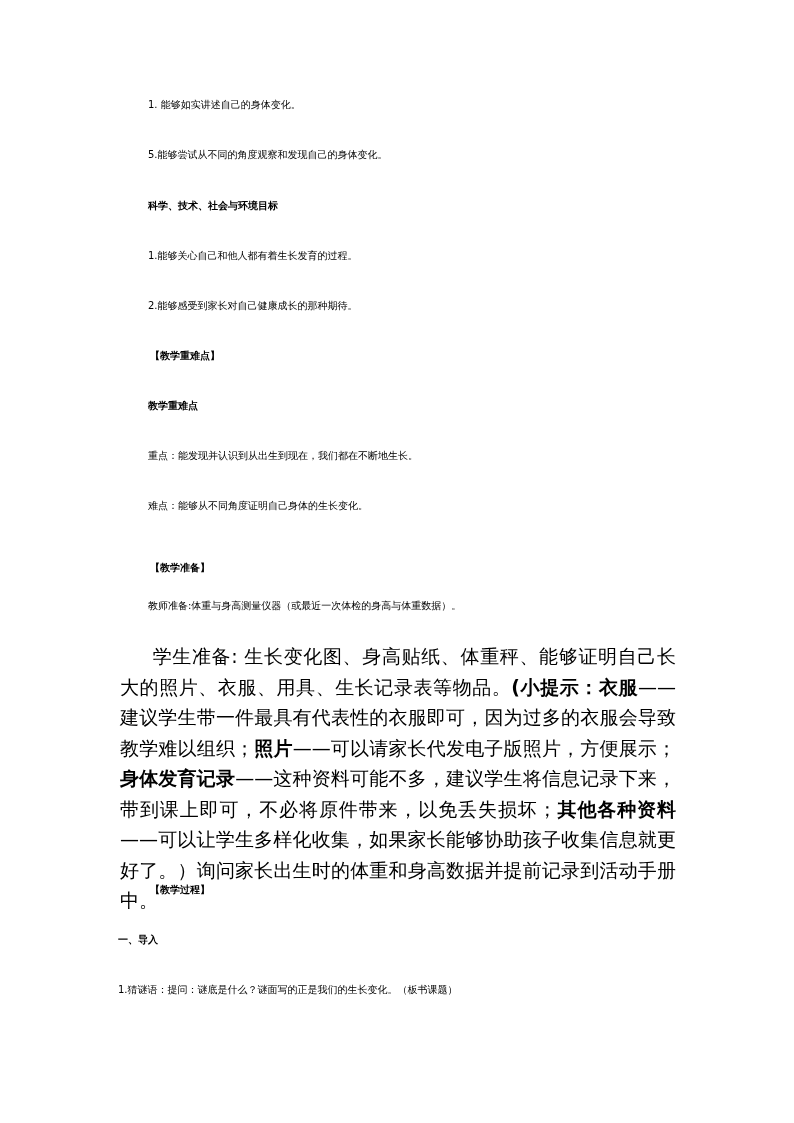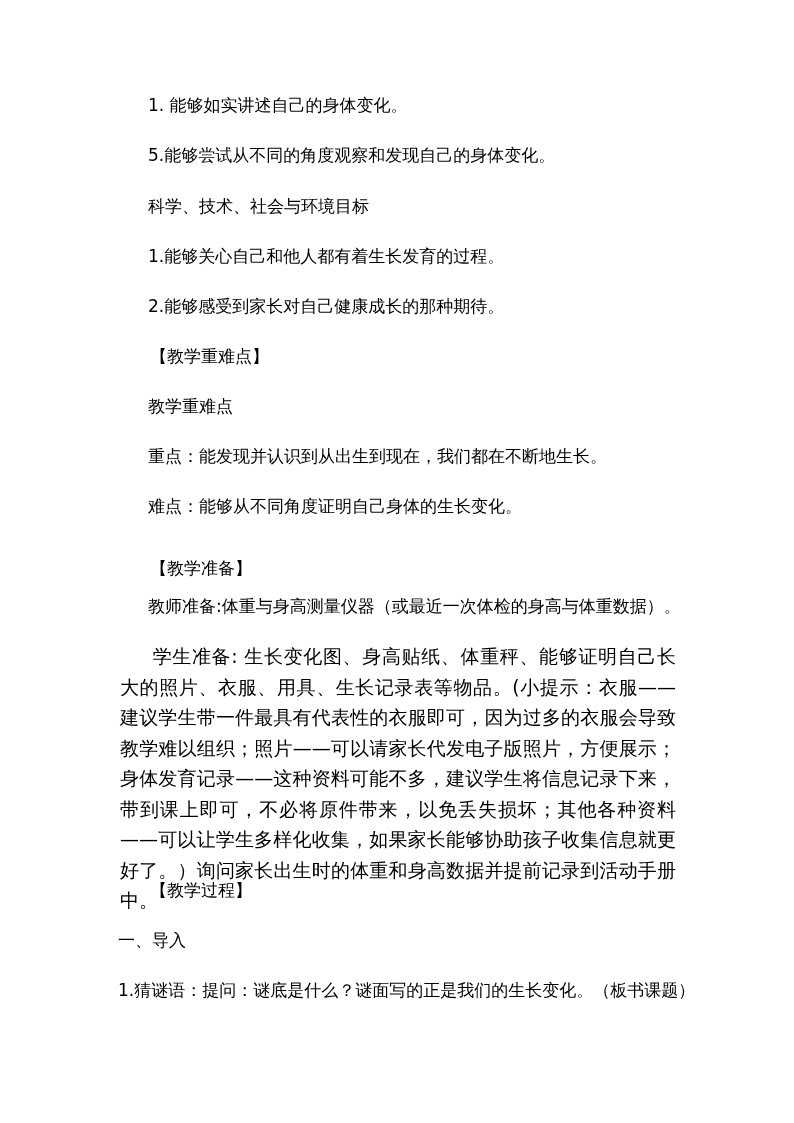--- a/index.html
+++ b/index.html
@@ -1,19 +1,19 @@
 <!DOCTYPE html>
 <html><head>
   <meta charset="utf-8">
   <style>
     html, body { margin: 0; padding: 0; background: #ffffff; }
     body { width: 794px; height: 1123px; position: relative; overflow: hidden;
            font-family: "DejaVu Sans", "Liberation Sans", sans-serif; color: #000; }
-    .line { position: absolute; font-size: 17px; line-height: 20px; white-space: nowrap; letter-spacing: 0px; }
-    .b { font-weight: normal; }
+    .line { position: absolute; font-size: 10px; line-height: 20px; white-space: nowrap; letter-spacing: 0px; }
+    .b { font-weight: bold; }
     .para { position: absolute; left: 120px; width: 556px; font-size: 19px; line-height: 30.5px; text-align: justify; }
     .para .indent { display: inline-block; width: 32px; }
   </style>
 </head>
 <body>
 
 <div>
 
   <div class="line" style="left:148px; top:95px;">1. 能够如实讲述自己的身体变化。</div>
   <div class="line" style="left:148px; top:145px;">5.能够尝试从不同的角度观察和发现自己的身体变化。</div>

